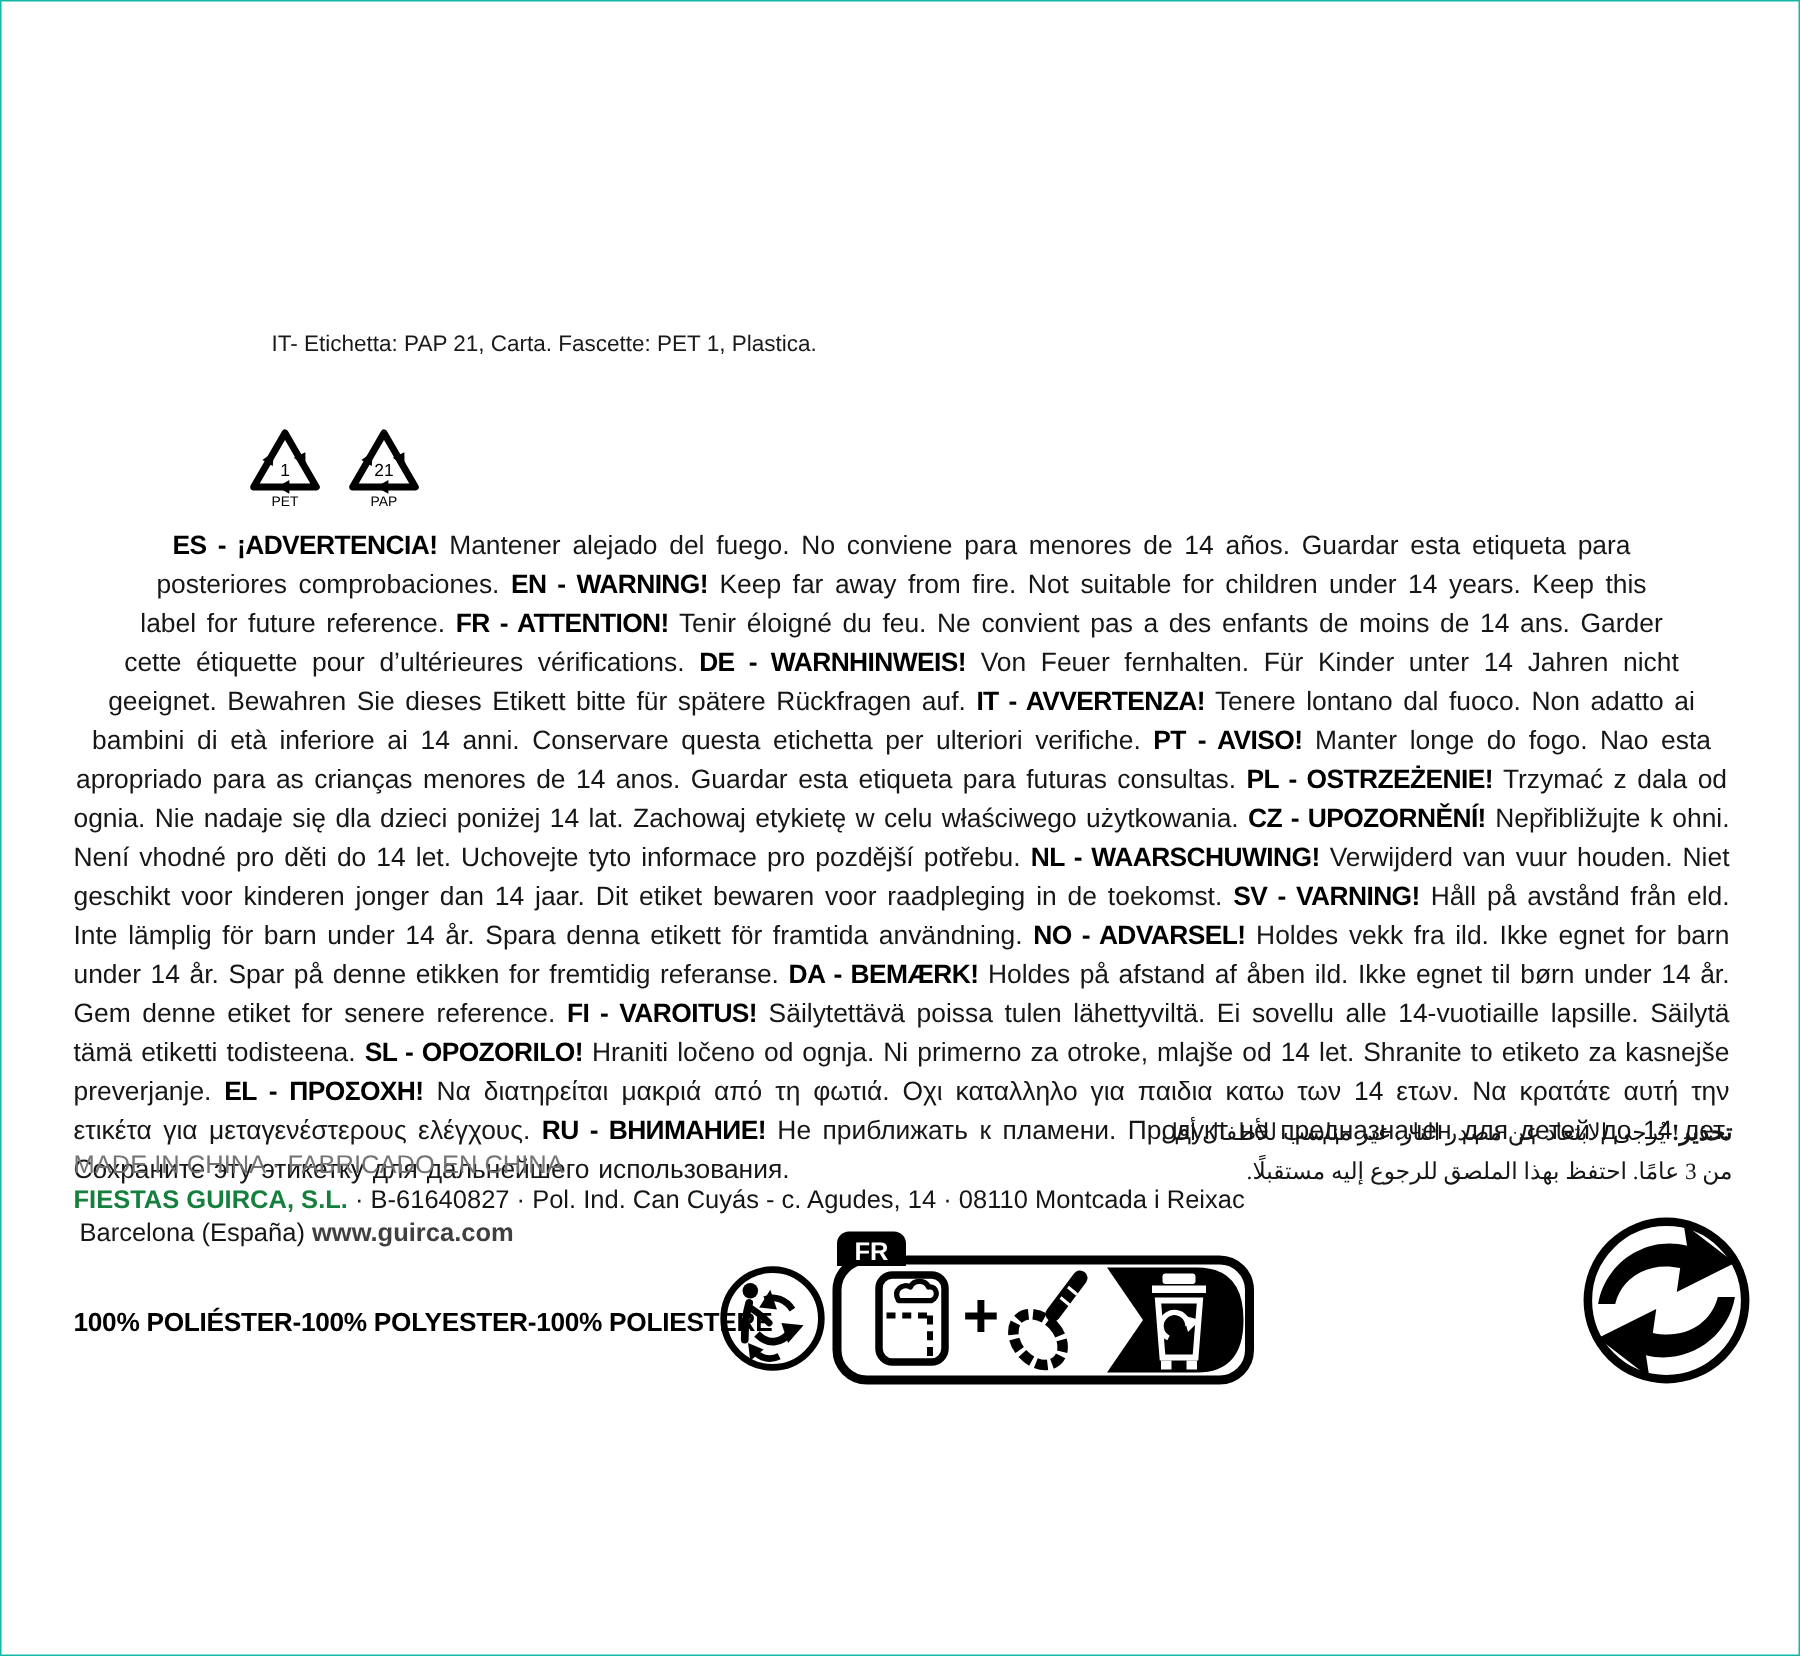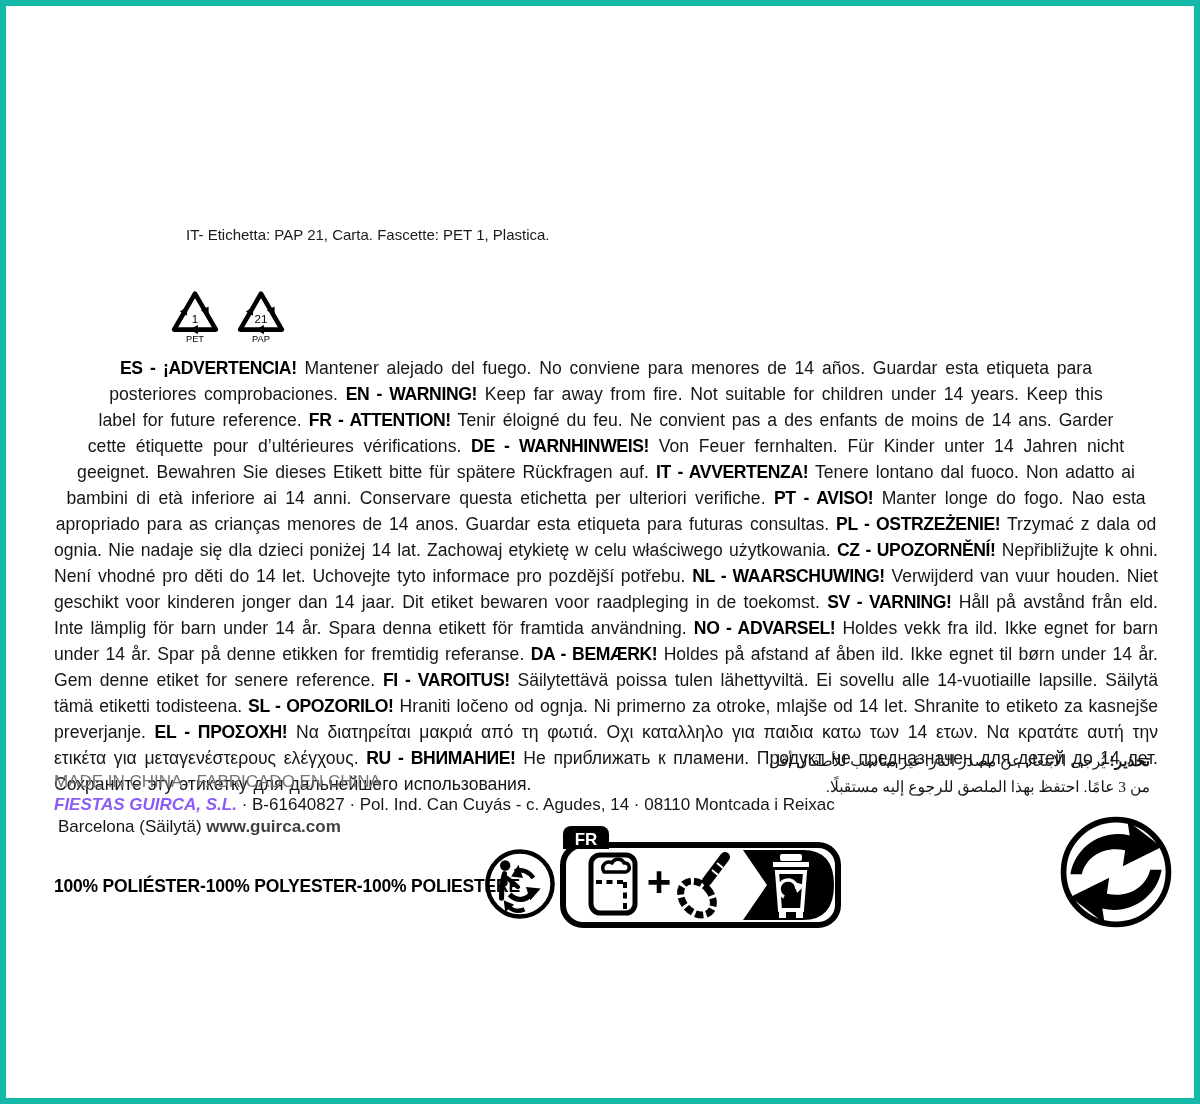--- a/index.html
+++ b/index.html
@@ -1,20 +1,20 @@
 <!DOCTYPE html>
 <html><head>
 <meta charset="utf-8">
 <style>
   html,body{margin:0;padding:0;background:#ffffff;}
   .page{
     position:relative;
     width:1200px;height:1104px;
     background:#ffffff;
-    border:6px solid #14b8a6;
+    border:1px solid #14b8a6;
     box-sizing:border-box;
     font-family:"Liberation Sans","DejaVu Sans",sans-serif;
     color:#111;
     overflow:hidden;
   }
   .it-note{
     position:absolute;left:180px;top:219px;
     font-size:15px;line-height:20px;color:#1a1a1a;
   }
   .symbols{
@@ -32,21 +32,21 @@
   .warning-paragraph .tag{font-weight:700;letter-spacing:-0.4px;color:#000;}
   .arabic{
     position:absolute;right:44px;top:742px;
     direction:rtl;text-align:right;
     font-family:Liberation Serif, serif;
     font-size:15.5px;line-height:26px;color:#161616;
   }
   .arabic b{font-weight:700;}
   .made-in{position:absolute;left:48px;top:766px;font-size:17px;color:#737373;}
   .company{position:absolute;left:48px;top:789px;font-size:17px;color:#161616;}
-  .company b{font-weight:700;color:#8b5cf6;font-style:italic;}
+  .company b{font-weight:700;color:#15803d;}
   .city{position:absolute;left:52px;top:811px;font-size:17px;color:#161616;}
   .city b{font-weight:700;color:#404040;}
   .composition{
     position:absolute;left:48px;top:870px;
     font-size:17.5px;font-weight:700;letter-spacing:-0.2px;color:#000;
   }
   .triman{position:absolute;left:477px;top:841px;}
   .fr-panel{position:absolute;left:553px;top:819px;}
   .green-dot{position:absolute;left:1053px;top:809px;}
   svg{display:block;}
@@ -88,21 +88,21 @@
   <div class="arabic" dir="rtl">
     <div><b>تحذير!</b><span> يُرجى الابتعاد عن مصدر النار. غير مناسب للأطفال أقل</span></div>
     <div>من 3 عامًا. احتفظ بهذا الملصق للرجوع إليه مستقبلًا.</div>
   </div>
 
   <div class="made-in">MADE IN CHINA · FABRICADO EN CHINA</div>
   <div class="company">
     <b>FIESTAS GUIRCA, S.L.</b><span> · B-61640827 · Pol. Ind. Can Cuyás - c. Agudes, 14 · 08110 Montcada i Reixac</span>
   </div>
   <div class="city">
-    <span>Barcelona (Säilytä) </span><b>www.guirca.com</b>
+    <span>Barcelona (España) </span><b>www.guirca.com</b>
   </div>
 
   <div class="composition">100% POLIÉSTER-100% POLYESTER-100% POLIESTERE</div>
 
   <svg class="triman" width="74" height="74" viewBox="0 0 100 100">
     <circle cx="50" cy="50" r="44" fill="none" stroke="#000" stroke-width="6"></circle>
     <circle cx="30" cy="25" r="7" fill="#000"></circle>
     <path d="M29 36 C26 46 25 56 25 69" fill="none" stroke="#000" stroke-width="7" stroke-linecap="round"></path>
     <path d="M31 41 C37 45 42 49 47 54" fill="none" stroke="#000" stroke-width="6" stroke-linecap="round"></path>
     <path d="M36 64 C46 74 58 73 66 62" fill="none" stroke="#000" stroke-width="7"></path>

